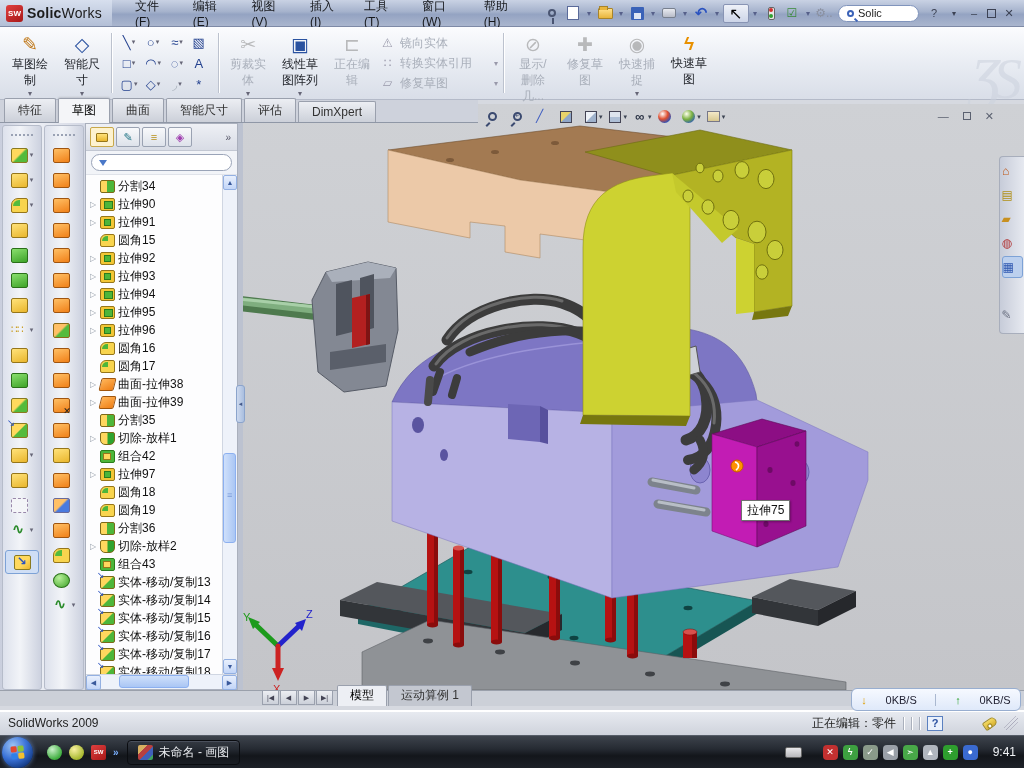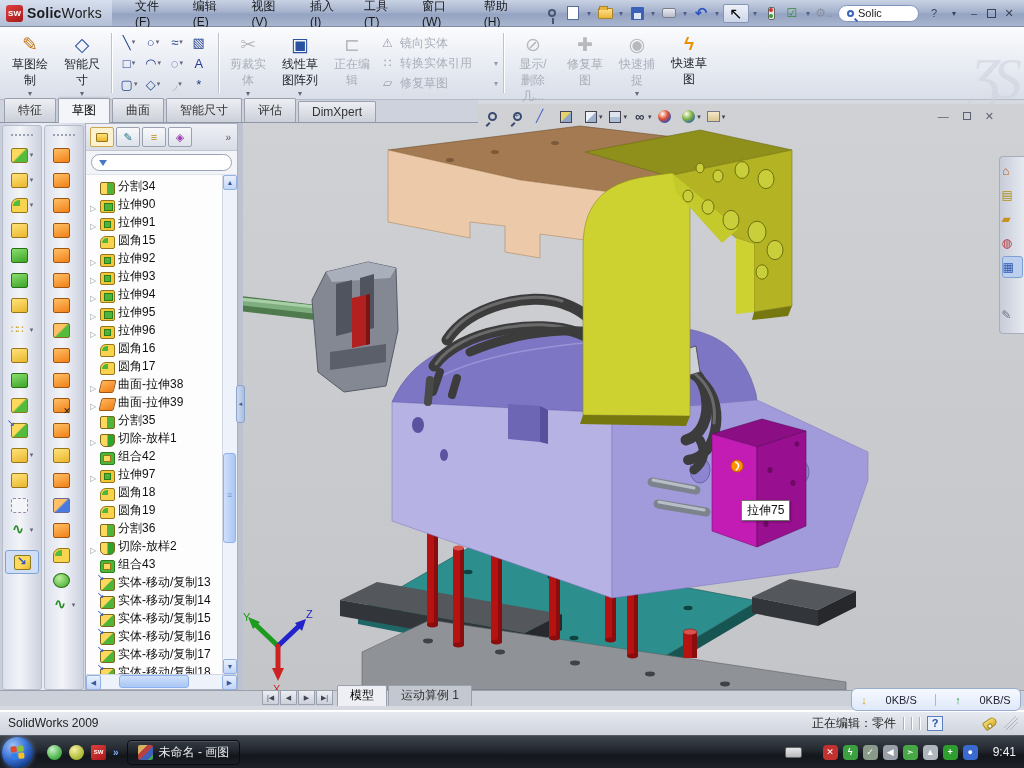--- a/index.html
+++ b/index.html
@@ -99,21 +99,21 @@
   .fptab{width:24px;height:20px;border:1px solid #9aa2b2;border-radius:2px;display:flex;align-items:center;justify-content:center;background:linear-gradient(#f8f9fb,#dde2ea);font-size:11px}
   .fptab.on{background:#fdf2cf;border-color:#c8a84a}
   .fpt1{width:12px;height:9px;background:linear-gradient(#ffe27a,#e9b62d);border:1px solid #96761a;border-radius:1px}
   .fpt2{color:#2a7a8a}.fpt3{color:#b89018;font-weight:bold}.fpt4{color:#a040b0}
   .fpchev{margin-left:auto;font-size:10px;color:#556;padding-right:2px}
   .fpfilter{height:24px;display:flex;align-items:center;padding:3px 5px;background:#f2f4f8;border-bottom:1px solid #e0e3ea}
   .fpill{flex:1;height:17px;border:1px solid #9aa4b8;border-radius:9px;background:#fff;display:flex;align-items:center;padding:0 7px;gap:4px}
   .funnel{width:0;height:0;border-left:4px solid transparent;border-right:4px solid transparent;border-top:6px solid #4a78c8;position:relative}
   .treewrap{flex:1;position:relative;overflow:hidden;display:flex}
   .tree{flex:1;padding:2px 0 0 4px;overflow:hidden}
-  .trow{display:flex;align-items:flex-end;height:18px;white-space:nowrap}
+  .trow{display:flex;align-items:center;height:18px;white-space:nowrap}
   .exp{width:10px;font-size:8px;color:#98a0ac;flex:none}
   .tlabel{font-size:12px;color:#111}
   .ti{width:15px;height:13px;display:inline-block;margin:0 3px 0 0;border-radius:2px;position:relative;flex:none}
   .ti.split{background:linear-gradient(90deg,#ffd75e 50%,#4db63a 50%);border:1px solid #7c6a18}
   .ti.exta{background:#f2c635;border:1px solid #96761a}
   .ti.exta::after{content:"";position:absolute;inset:2px 3px;background:#4db63a;border:1px solid #2c7d1d}
   .ti.extb{background:#f2c635;border:1px solid #96761a}
   .ti.extb::after{content:"";position:absolute;right:1px;bottom:1px;width:7px;height:6px;background:#4db63a;border:1px solid #2c7d1d}
   .ti.fillet{background:#f8d44e;border:1px solid #96761a;border-radius:6px 2px 2px 2px}
   .ti.fillet::after{content:"";position:absolute;left:1px;top:1px;width:6px;height:5px;background:#4db63a;border-radius:5px 0 0 0}

